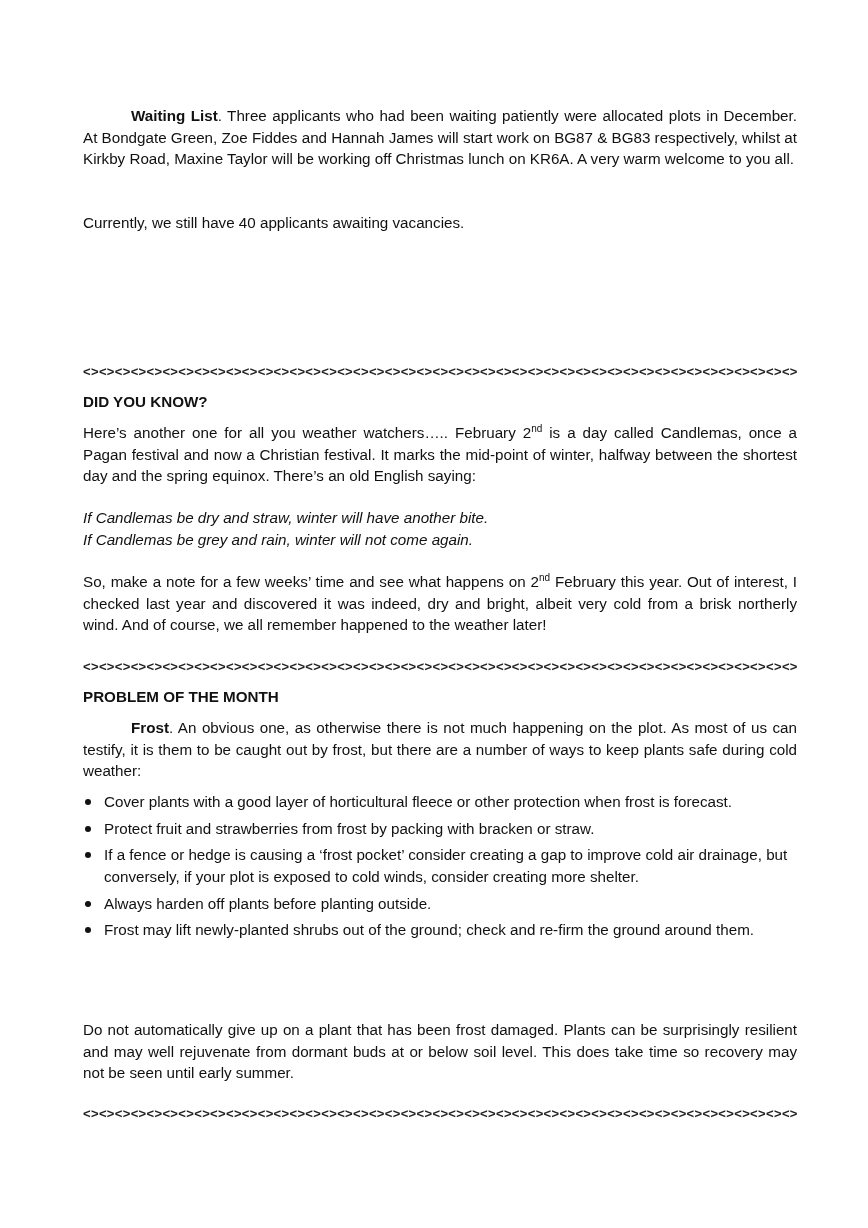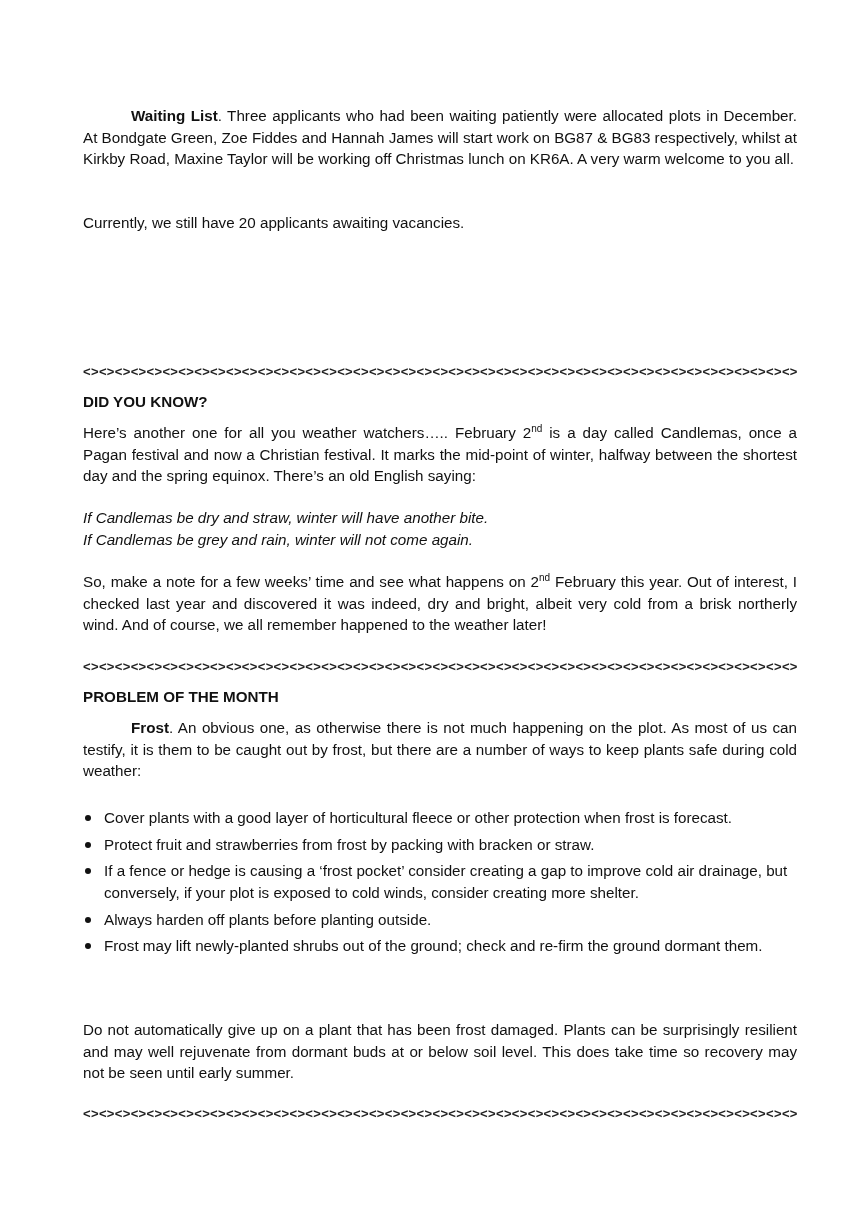--- a/index.html
+++ b/index.html
@@ -32,43 +32,43 @@
     background: #111; border-radius: 50%;
   }
 </style>
 </head>
 <body>
 
 <div class="page">
 
   <p class="para abs" style="top:105px;"><span class="bold">Waiting List</span><span>.  Three applicants who had been waiting patiently were allocated plots in December.  At Bondgate Green, Zoe Fiddes and Hannah James will start work on BG87 &amp; BG83 respectively, whilst at Kirkby Road, Maxine Taylor will be working off Christmas lunch on KR6A.  A very warm welcome to you all.</span></p>
 
-  <p class="para abs" style="top:212px;">Currently, we still have 20 applicants awaiting vacancies.</p>
+  <p class="para abs" style="top:212px;">Currently, we still have 40 applicants awaiting vacancies.</p>
 
   <div class="divider abs" style="top:364px;">&lt;&gt;&lt;&gt;&lt;&gt;&lt;&gt;&lt;&gt;&lt;&gt;&lt;&gt;&lt;&gt;&lt;&gt;&lt;&gt;&lt;&gt;&lt;&gt;&lt;&gt;&lt;&gt;&lt;&gt;&lt;&gt;&lt;&gt;&lt;&gt;&lt;&gt;&lt;&gt;&lt;&gt;&lt;&gt;&lt;&gt;&lt;&gt;&lt;&gt;&lt;&gt;&lt;&gt;&lt;&gt;&lt;&gt;&lt;&gt;&lt;&gt;&lt;&gt;&lt;&gt;&lt;&gt;&lt;&gt;&lt;&gt;&lt;&gt;&lt;&gt;&lt;&gt;&lt;&gt;&lt;&gt;&lt;&gt;&lt;&gt;&lt;&gt;&lt;&gt;</div>
 
   <p class="heading abs" style="top:393px;">DID YOU KNOW?</p>
 
   <p class="para abs" style="top:422px;"><span>Here’s another one for all you weather watchers….. February 2</span><sup>nd</sup><span> is a day called Candlemas, once a Pagan festival and now a Christian festival.  It marks the mid-point of winter, halfway between the shortest day and the spring equinox.  There’s an old English saying:</span></p>
 
   <p class="para abs italic" style="top:507px;">If Candlemas be dry and straw, winter will have another bite.</p>
   <p class="para abs italic" style="top:529px;">If Candlemas be grey and rain, winter will not come again.</p>
 
   <p class="para abs" style="top:571px;"><span>So, make a note for a few weeks’ time and see what happens on 2</span><sup>nd</sup><span> February this year.  Out of interest, I checked last year and discovered it was indeed, dry and bright, albeit very cold from a brisk northerly wind.  And of course, we all remember happened to the weather later!</span></p>
 
   <div class="divider abs" style="top:659px;">&lt;&gt;&lt;&gt;&lt;&gt;&lt;&gt;&lt;&gt;&lt;&gt;&lt;&gt;&lt;&gt;&lt;&gt;&lt;&gt;&lt;&gt;&lt;&gt;&lt;&gt;&lt;&gt;&lt;&gt;&lt;&gt;&lt;&gt;&lt;&gt;&lt;&gt;&lt;&gt;&lt;&gt;&lt;&gt;&lt;&gt;&lt;&gt;&lt;&gt;&lt;&gt;&lt;&gt;&lt;&gt;&lt;&gt;&lt;&gt;&lt;&gt;&lt;&gt;&lt;&gt;&lt;&gt;&lt;&gt;&lt;&gt;&lt;&gt;&lt;&gt;&lt;&gt;&lt;&gt;&lt;&gt;&lt;&gt;&lt;&gt;&lt;&gt;&lt;&gt;</div>
 
   <p class="heading abs" style="top:688px;">PROBLEM OF THE MONTH</p>
 
   <p class="para abs" style="top:717px;"><span class="bold">Frost</span><span>.  An obvious one, as otherwise there is not much happening on the plot.  As most of us can testify, it is them to be caught out by frost, but there are a number of ways to keep plants safe during cold weather:</span></p>
 
-  <ul class="bullets abs" style="top:791px;margin-top:16px;">
+  <ul class="bullets abs" style="top:791px;">
     <li><span class="bullet-dot"></span><span>Cover plants with a good layer of horticultural fleece or other protection when frost is forecast.</span></li>
     <li><span class="bullet-dot"></span><span>Protect fruit and strawberries from frost by packing with bracken or straw.</span></li>
     <li><span class="bullet-dot"></span><span>If a fence or hedge is causing a ‘frost pocket’ consider creating a gap to improve cold air drainage, but conversely, if your plot is exposed to cold winds, consider creating more shelter.</span></li>
     <li><span class="bullet-dot"></span><span>Always harden off plants before planting outside.</span></li>
-    <li><span class="bullet-dot"></span><span>Frost may lift newly-planted shrubs out of the ground; check and re-firm the ground dormant them.</span></li>
+    <li><span class="bullet-dot"></span><span>Frost may lift newly-planted shrubs out of the ground; check and re-firm the ground around them.</span></li>
   </ul>
 
   <p class="para abs" style="top:1019px;">Do not automatically give up on a plant that has been frost damaged.  Plants can be surprisingly resilient and may well rejuvenate from dormant buds at or below soil level.  This does take time so recovery may not be seen until early summer.</p>
 
   <div class="divider abs" style="top:1106px;">&lt;&gt;&lt;&gt;&lt;&gt;&lt;&gt;&lt;&gt;&lt;&gt;&lt;&gt;&lt;&gt;&lt;&gt;&lt;&gt;&lt;&gt;&lt;&gt;&lt;&gt;&lt;&gt;&lt;&gt;&lt;&gt;&lt;&gt;&lt;&gt;&lt;&gt;&lt;&gt;&lt;&gt;&lt;&gt;&lt;&gt;&lt;&gt;&lt;&gt;&lt;&gt;&lt;&gt;&lt;&gt;&lt;&gt;&lt;&gt;&lt;&gt;&lt;&gt;&lt;&gt;&lt;&gt;&lt;&gt;&lt;&gt;&lt;&gt;&lt;&gt;&lt;&gt;&lt;&gt;&lt;&gt;&lt;&gt;&lt;&gt;&lt;&gt;&lt;&gt;</div>
 </div>
 
 </body></html>

